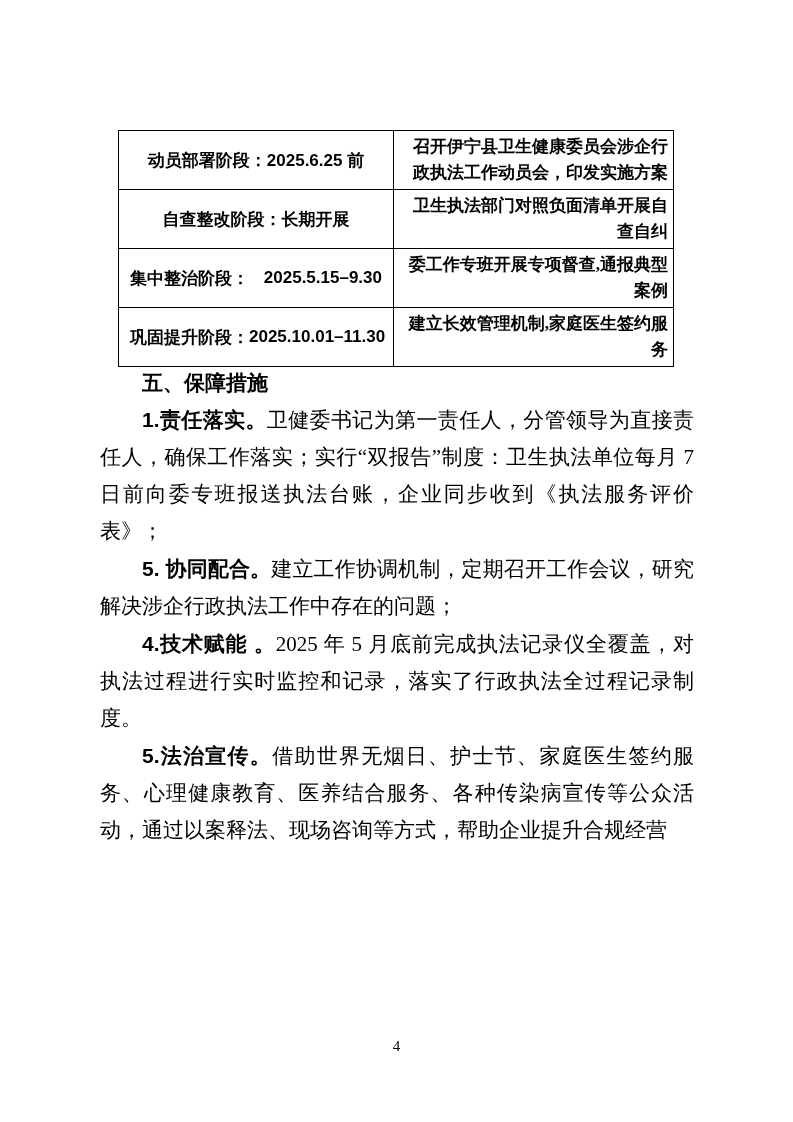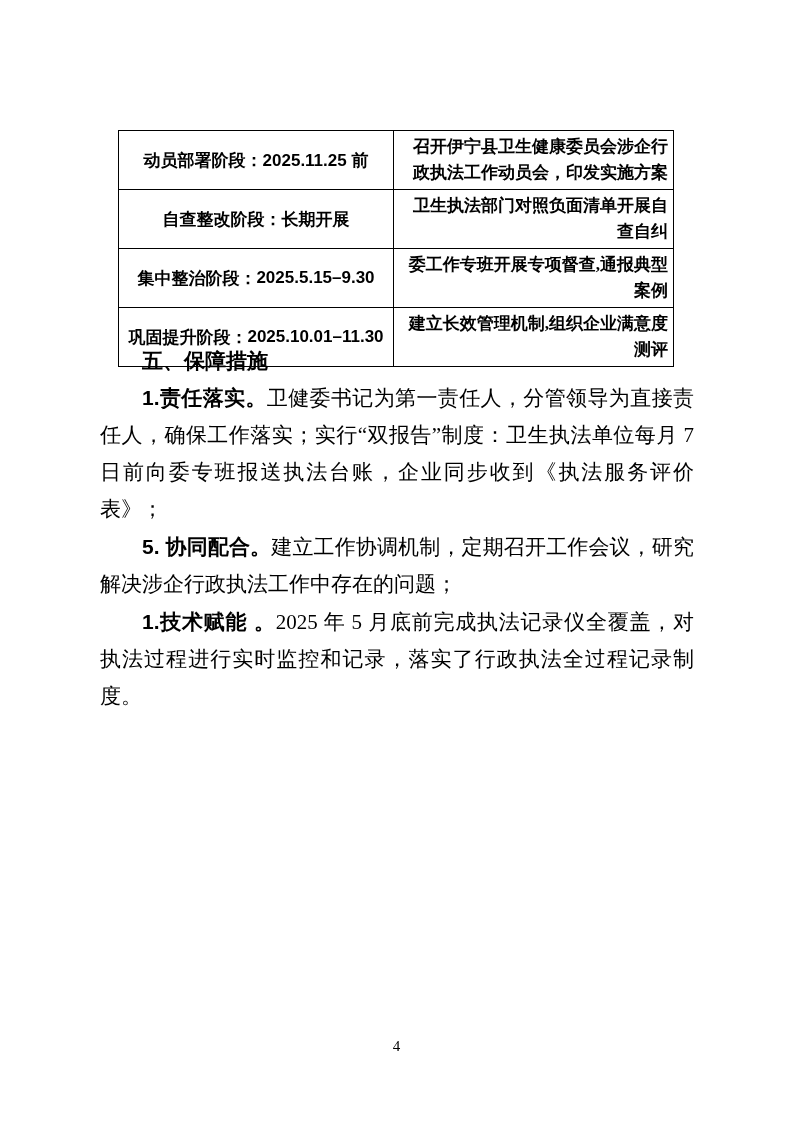--- a/index.html
+++ b/index.html
@@ -36,33 +36,33 @@
   }
   .sched-table td.cell-left  { width: 264px; }
   .sched-table td.cell-right { width: 269px; text-align: right; line-height: 26px; }
   .leftwrap {
     display: flex;
     justify-content: center;
     align-items: center;
     white-space: nowrap;
   }
   .leftwrap.spread {
-    justify-content: center;
+    justify-content: space-between;
     padding: 0 6px;
   }
   .num {
     font-family: "Liberation Sans", sans-serif;
     font-weight: bold;
   }
 
   
   .body-text {
     position: absolute;
     left: 100px;
-    top: 342px;
+    top: 364px;
     width: 594px;
     font-size: 21px;
     line-height: 37px;
     text-align: justify;
   }
   .section-heading {
     margin: 0;
     padding-left: 42px;
     font-size: 21px;
     line-height: 37px;
@@ -95,21 +95,21 @@
 <body>
 
 <div class="page">
 
   <table class="sched-table">
     <tbody>
       <tr>
         <td class="cell-left">
           <span class="leftwrap">
             <span>动员部署阶段：</span>
-              <span class="num">2025.11.25 前</span>
+              <span class="num">2025.6.25 前</span>
           </span>
         </td>
         <td class="cell-right">召开伊宁县卫生健康委员会涉企行政执法工作动员会，印发实施方案</td>
       </tr>
       <tr>
         <td class="cell-left">
           <span class="leftwrap">
             <span>自查整改阶段：</span>
               <span>长期开展</span>
           </span>
@@ -125,32 +125,33 @@
         </td>
         <td class="cell-right">委工作专班开展专项督查,通报典型案例</td>
       </tr>
       <tr>
         <td class="cell-left">
           <span class="leftwrap spread">
             <span>巩固提升阶段：</span>
               <span class="num">2025.10.01–11.30</span>
           </span>
         </td>
-        <td class="cell-right">建立长效管理机制,组织企业满意度测评</td>
+        <td class="cell-right">建立长效管理机制,家庭医生签约服务</td>
       </tr>
     </tbody>
   </table>
 
   <div class="body-text">
     <h2 class="section-heading">五、保障措施</h2>
 
     <p class="para"><b>1.责任落实。</b><span>卫健委书记为第一责任人，分管领导为直接责任人，确保工作落实；实行“双报告”制度：卫生执法单位每月 7 日前向委专班报送执法台账，企业同步收到《执法服务评价表》；</span></p>
 
     <p class="para"><b>5. 协同配合。</b><span>建立工作协调机制，定期召开工作会议，研究解决涉企行政执法工作中存在的问题；</span></p>
 
 
-    <p class="para"><b>1.技术赋能 。</b><span>2025 年 5 月底前完成执法记录仪全覆盖，对执法过程进行实时监控和记录，落实了行政执法全过程记录制度。</span></p>
+    <p class="para"><b>4.技术赋能 。</b><span>2025 年 5 月底前完成执法记录仪全覆盖，对执法过程进行实时监控和记录，落实了行政执法全过程记录制度。</span></p>
 
+    <p class="para"><b>5.法治宣传。</b><span>借助世界无烟日、护士节、家庭医生签约服务、心理健康教育、医养结合服务、各种传染病宣传等公众活动，通过以案释法、现场咨询等方式，帮助企业提升合规经营</span></p>
   </div>
 
   <div class="page-number">4</div>
 
 </div>
 
 </body></html>

